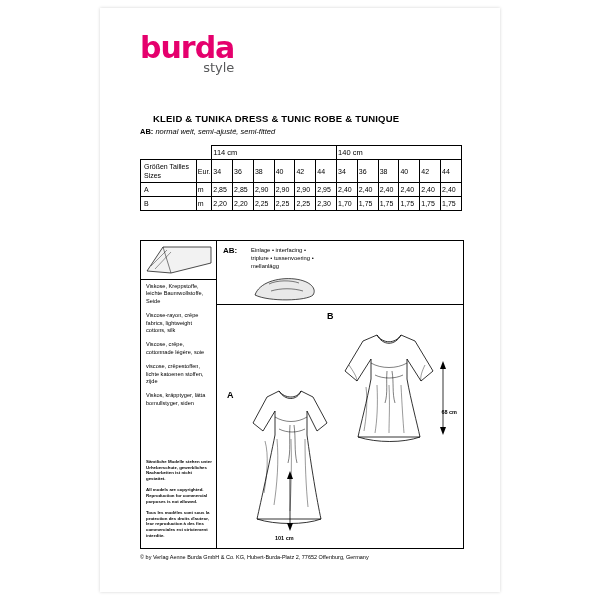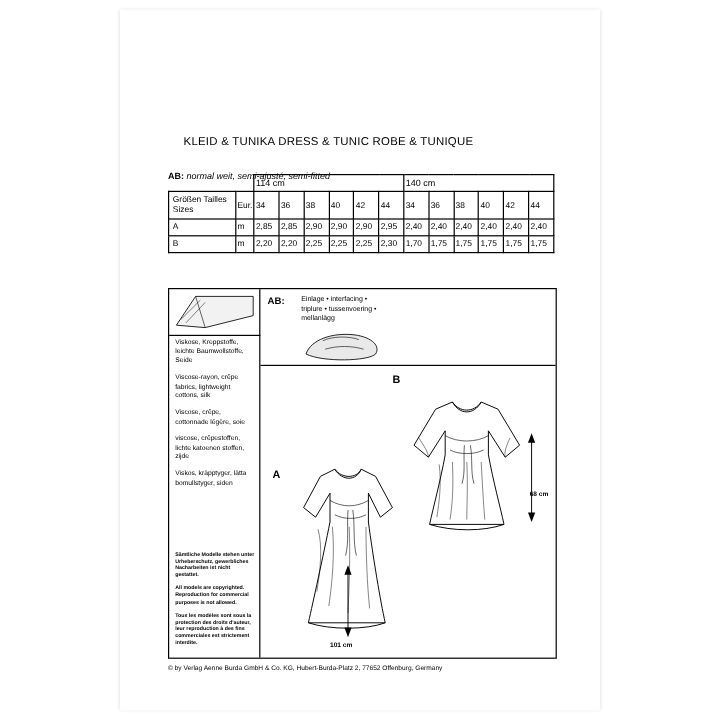--- a/index.html
+++ b/index.html
@@ -43,24 +43,24 @@
     font-weight:bold;
     font-size:26px;
     color:#e5006d;
     letter-spacing:0px;
   }
   
   .titles{
     position:absolute;left:40px;top:105px;width:322px;
   }
   .title-main{
-    font-size:9.5px;font-weight:normal;letter-spacing:.2px;padding-left:13px;
+    font-size:9.5px;font-weight:bold;letter-spacing:.2px;padding-left:13px;
   }
   .title-sub{
-    font-size:7.5px;margin-top:18px;
+    font-size:7.5px;margin-top:3px;
   }
   .title-sub b{font-weight:bold;}
   .title-sub i{font-style:italic;}
   
   .table{
     position:absolute;left:40px;top:137px;width:322px;
     border-collapse:collapse;
     font-size:7px;
   }
   .table td,.table th{
@@ -126,20 +126,24 @@
   .footer{
     position:absolute;left:40px;top:546px;width:330px;
     font-size:5.5px;
   }
 </style>
 </head>
 <body>
 
 <div class="page">
 
+  <div class="brand">
+    <div class="brand-name">burda</div>
+    <div class="brand-sub">style</div>
+  </div>
 
   <div class="titles">
     <div class="title-main">KLEID &amp; TUNIKA   DRESS &amp; TUNIC   ROBE &amp; TUNIQUE</div>
     <div class="title-sub">
       <b>AB:</b>
       <i>normal weit, semi-ajusté, semi-fitted</i>
     </div>
   </div>
 
   <table class="table">

